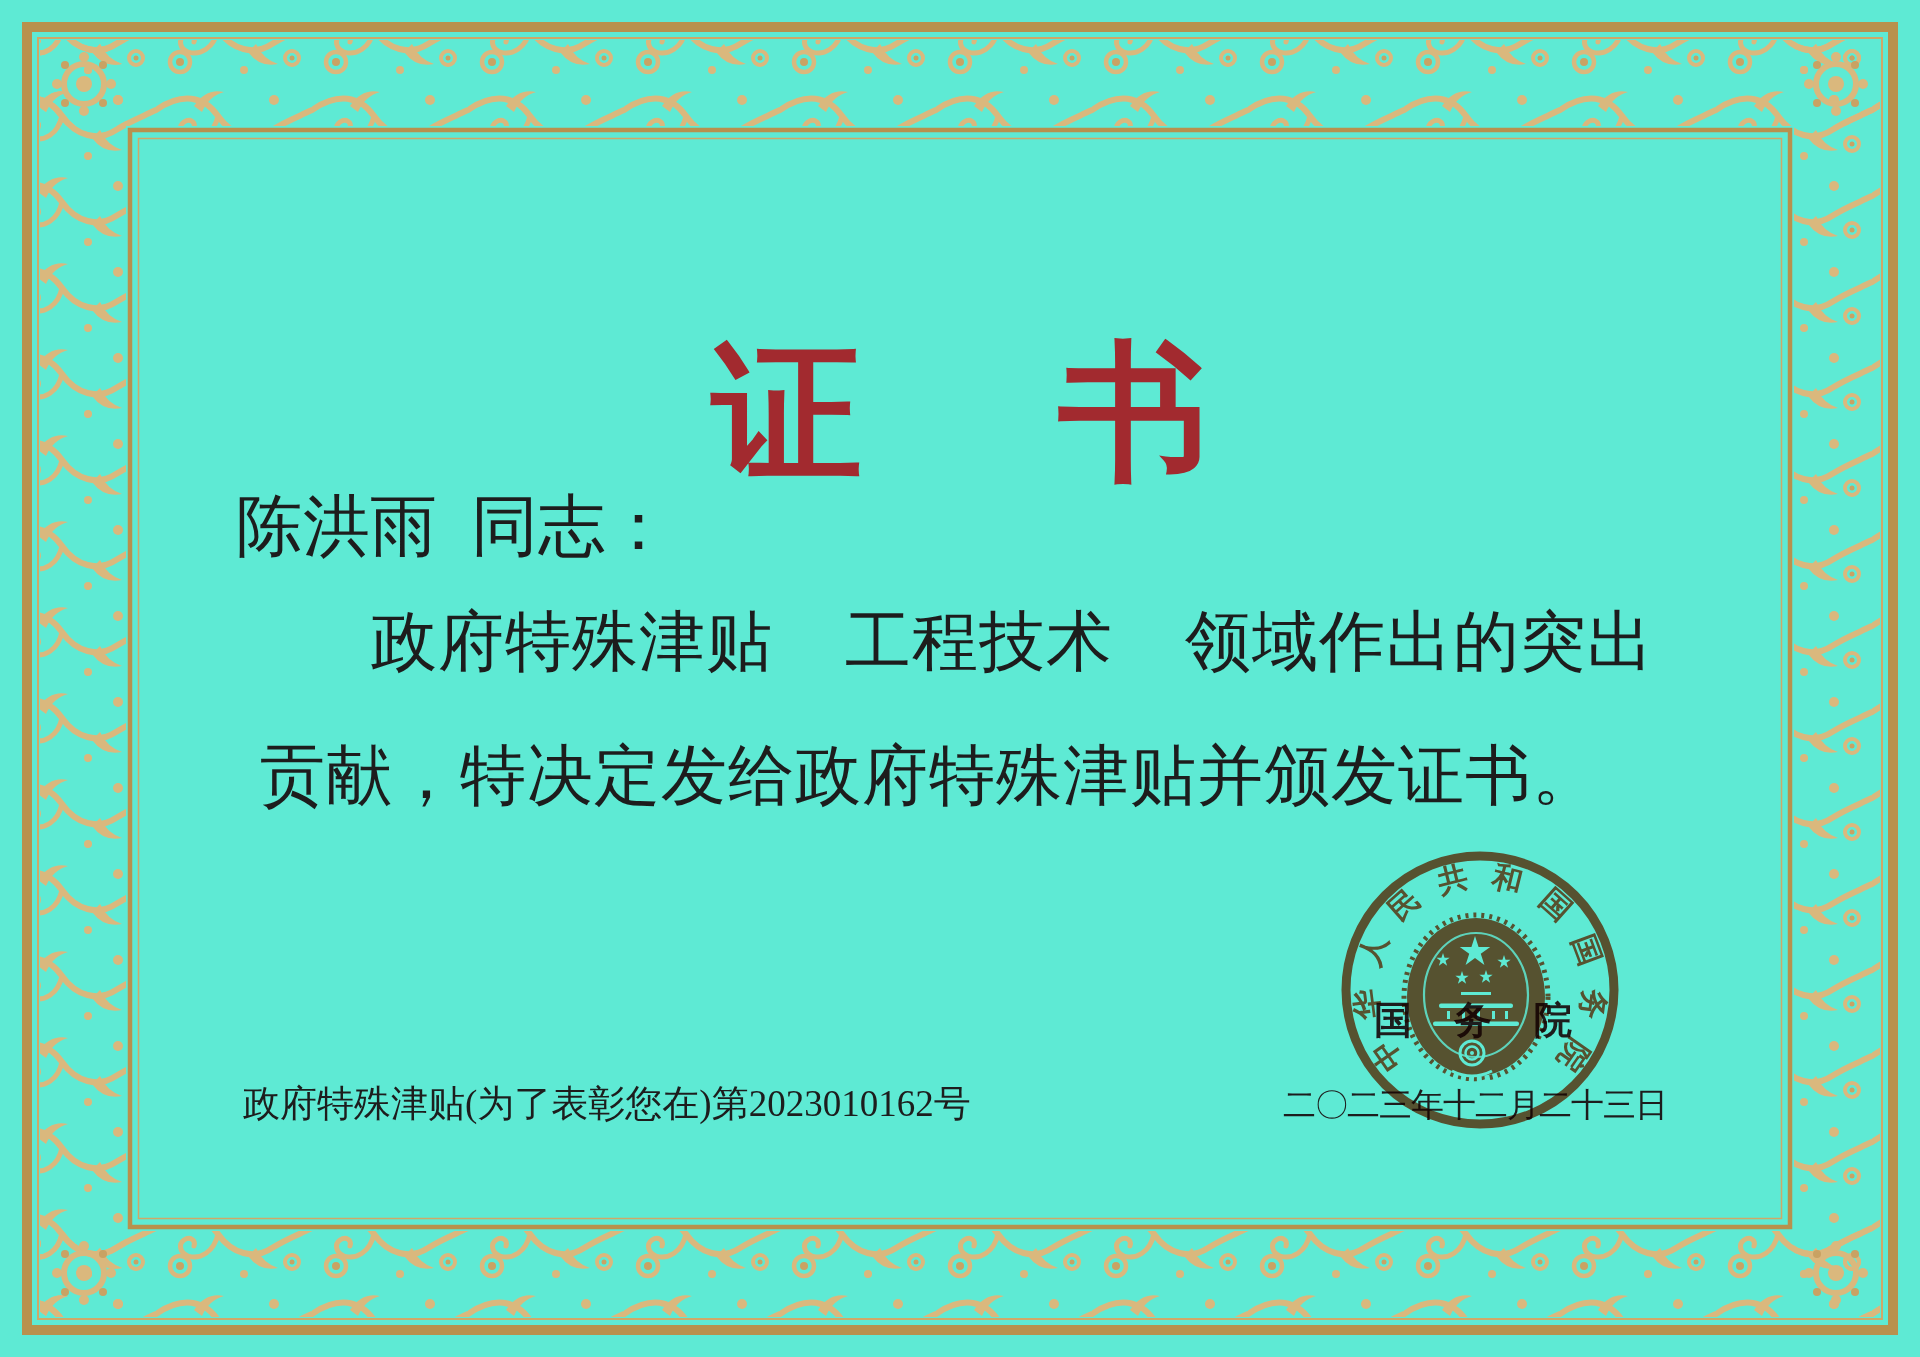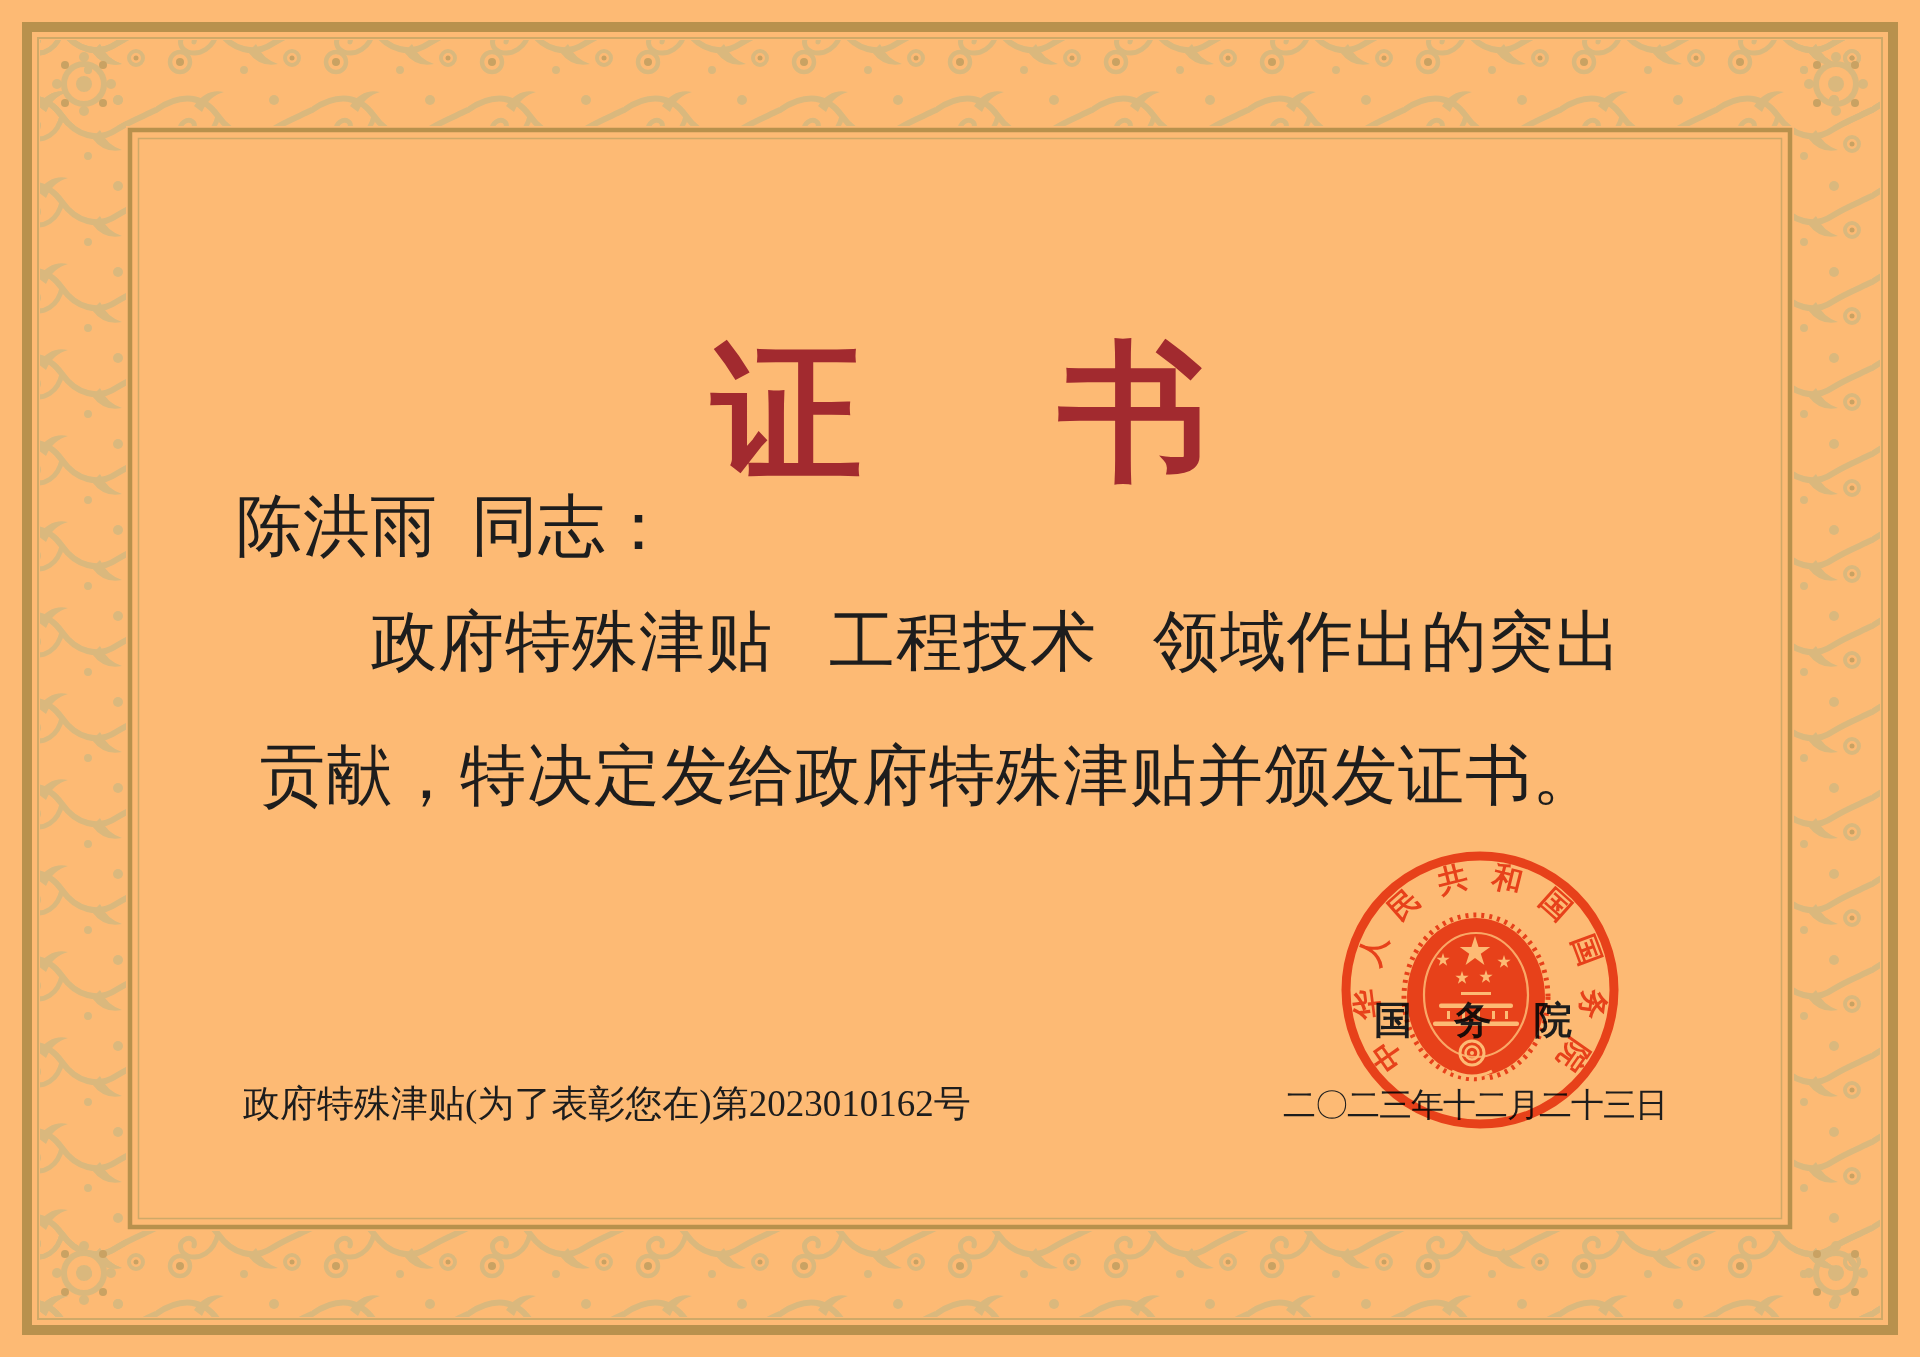--- a/index.html
+++ b/index.html
@@ -1,19 +1,19 @@
 <!DOCTYPE html>
 <html><head>
 <meta charset="utf-8">
 <style>
   html,body{margin:0;padding:0;background:#ffffff;}
   .page{
     position:relative;
     width:1920px;height:1357px;
-    background:#fdba74;
+    background:#5eead4;
     overflow:hidden;
     font-family:"Liberation Serif","DejaVu Serif",serif;
     color:#1d1d1d;
   }
   .border-svg{position:absolute;left:0;top:0;z-index:1;}
   .content{position:absolute;left:0;top:0;width:100%;height:100%;z-index:2;}
 
   .title-row{
     position:absolute;left:0;top:338px;width:1920px;
     text-align:center;
@@ -30,21 +30,21 @@
     white-space:nowrap;
   }
   .name-line .salutation{margin-left:34px;}
 
   .body-line{
     position:absolute;left:237px;
     font-size:66px;line-height:1.1;font-weight:500;
     white-space:nowrap;letter-spacing:1px;
   }
   .body-line-1{top:606px;text-indent:134px;}
-  .body-line-1 .field{margin:0 56px;font-family:Liberation Mono, monospace;}
+  .body-line-1 .field{margin:0 72px;font-family:Liberation Mono, monospace;}
   .body-line-2{top:740px;margin-left:22px;}
 
   .cert-number{
     position:absolute;left:243px;top:1082px;
     font-size:37px;line-height:1.2;font-weight:500;
     white-space:nowrap;
   }
   .issue-date{
     position:absolute;left:1283px;top:1086px;
     font-size:33px;line-height:1.2;font-weight:500;

